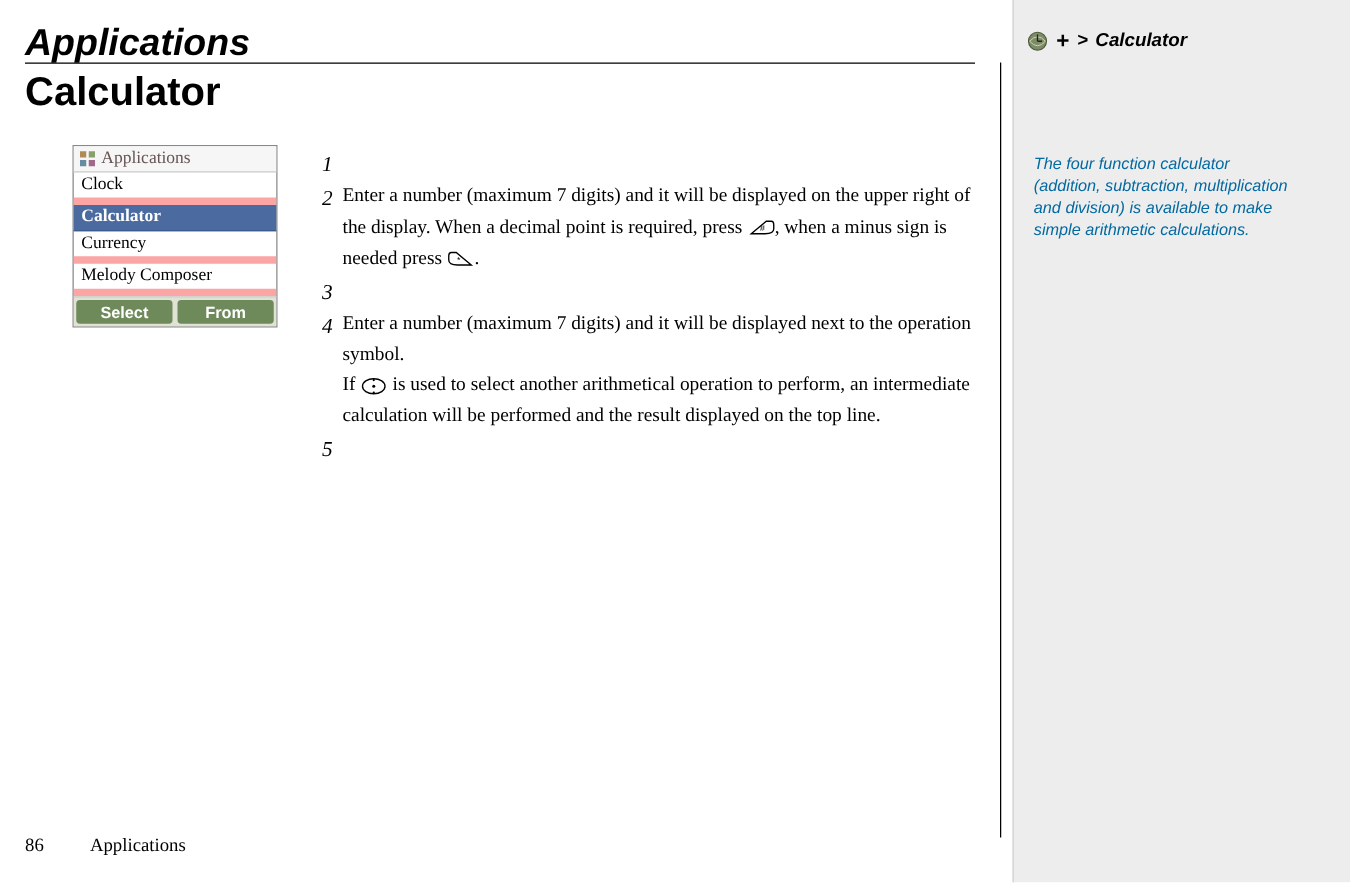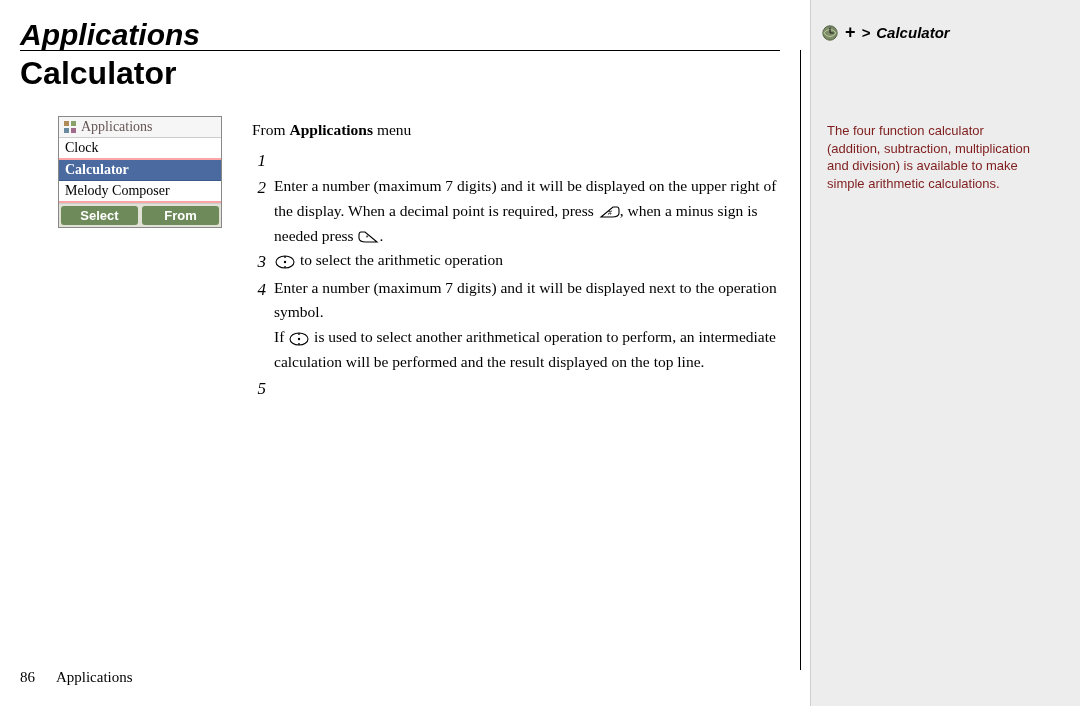--- a/index.html
+++ b/index.html
@@ -79,23 +79,24 @@
     font-weight: bold;
     font-style: normal;
     font-size: 18px;
   }
   .sidebar-note {
     position: absolute;
     top: 122px;
     left: 16px;
     right: 45px;
     font-family: Arial, Helvetica, sans-serif;
+    font-style: italic;
     font-size: 13px;
     line-height: 1.35;
-    color: #7f1d1d;
+    color: #0369a1;
   }
   .vsep {
     position: absolute;
     left: 800px;
     top: 50px;
     height: 620px;
     width: 0;
     border-left: 1px solid #000;
   }
   
@@ -117,21 +118,21 @@
     background: #f6f6f6;
     border-bottom: 1px solid #ccc;
     color: #655;
   }
   .phone-header .menu-icon {
     width: 14px; height: 14px;
     display:inline-block;
   }
   .phone-item {
     padding: 2px 6px;
-    border-bottom: 2px solid #fca5a5;
+    border-bottom: 6px solid #fca5a5;
   }
   .phone-item.selected {
     background: #4a6aa0;
     color: #ffffff;
     font-weight: bold;
     border-bottom: 1px solid #3a5a90;
   }
   .phone-softkeys {
     display: flex;
     justify-content: space-between;
@@ -184,21 +185,21 @@
     width: 22px;
   }
   .icon-inline svg { display:block; }
   
   .footer {
     position: absolute;
     left: 20px;
     bottom: 20px;
     font-size: 15px;
   }
-  .footer .pn { margin-right: 18px; text-align: center; }
+  .footer .pn { margin-right: 34px; text-align: center; }
 </style>
 </head>
 <body>
 
 <div class="page">
 
   <div class="section-title">Applications</div>
   <div class="hr-top"></div>
   <div class="page-title">Calculator</div>
 
@@ -228,31 +229,29 @@
             <rect x="1" y="1" width="5" height="5" fill="#b08b5a"></rect>
             <rect x="8" y="1" width="5" height="5" fill="#8aa06a"></rect>
             <rect x="1" y="8" width="5" height="5" fill="#6a8aa0"></rect>
             <rect x="8" y="8" width="5" height="5" fill="#a06a8a"></rect>
           </svg>
       </span>
       <span>Applications</span>
     </div>
     <div class="phone-item">Clock</div>
     <div class="phone-item selected">Calculator</div>
+    <div class="phone-item">Currency</div>
     <div class="phone-item">Melody Composer</div>
     <div class="phone-softkeys">
       <div class="soft">Select</div>
       <div class="soft">From</div>
     </div>
   </div>
 
   <div class="instructions">
-    <div class="lead">
-      <span>From </span><strong>Applications</strong><span> menu</span>
-    </div>
 
     <div class="step">
       <div class="num">1</div>
     </div>
 
     <div class="step">
       <div class="num">2</div>
       <div class="body">
         <span>Enter a number (maximum 7 digits) and it will be displayed on the upper right of the display. When a decimal point is required, press </span>
         <span class="icon-inline">
@@ -265,30 +264,20 @@
           <svg viewBox="0 0 22 16">
               <path d="M19 13 L7 3 L3 3 Q1 3 1 6 L1 9 Q1 13 8 13 Z" fill="none" stroke="#000" stroke-width="1.1"></path>
               <text x="9" y="11" font-size="7" font-family="Arial" text-anchor="middle">*</text>
             </svg>
         </span><span>.</span>
       </div>
     </div>
 
     <div class="step">
       <div class="num">3</div>
-      <div class="body">
-        <span class="icon-inline">
-          <svg viewBox="0 0 22 16">
-              <ellipse cx="11" cy="8" rx="9" ry="6" fill="none" stroke="#000" stroke-width="1.1"></ellipse>
-              <circle cx="11" cy="8" r="1.2" fill="#000"></circle>
-              <circle cx="11" cy="3" r="0.9" fill="#000"></circle>
-              <circle cx="11" cy="13" r="0.9" fill="#000"></circle>
-            </svg>
-        </span><span> to select the arithmetic operation</span>
-      </div>
     </div>
 
     <div class="step">
       <div class="num">4</div>
       <div class="body">
         <span>Enter a number (maximum 7 digits) and it will be displayed next to the operation symbol.</span><br>
         <span>If </span>
         <span class="icon-inline">
           <svg viewBox="0 0 22 16">
               <ellipse cx="11" cy="8" rx="9" ry="6" fill="none" stroke="#000" stroke-width="1.1"></ellipse>

